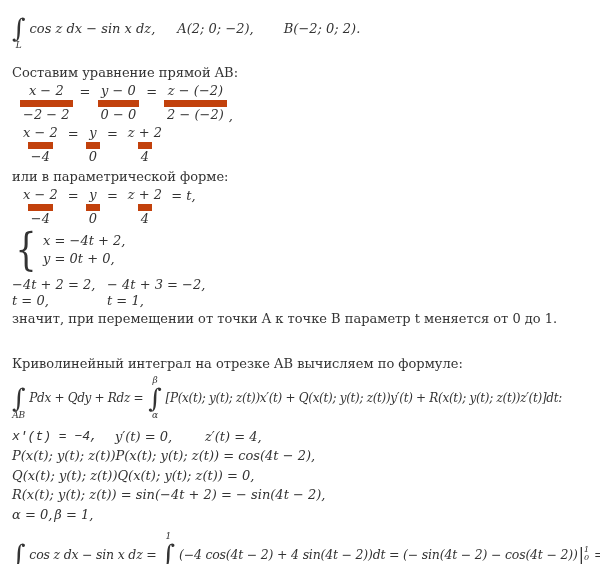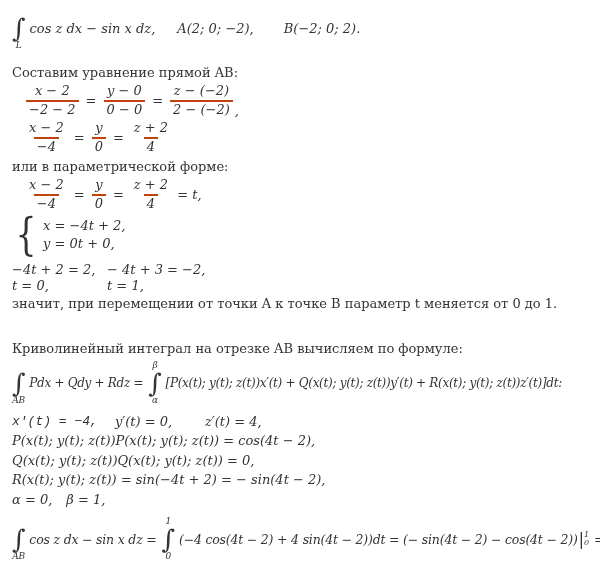--- a/index.html
+++ b/index.html
@@ -14,23 +14,23 @@
   .int-wrap{display:inline-flex;flex-direction:column;align-items:center;
             vertical-align:middle;line-height:1;margin-right:4px;}
   .int-top,.int-bot{font-size:9px;font-style:italic;line-height:1;height:10px;}
   .int-top.ph{visibility:hidden;}
   .int-glyph{font-size:26px;font-style:normal;line-height:0.95;}
 
   
   .frac{display:inline-flex;flex-direction:column;align-items:center;
         font-style:italic;line-height:1.15;margin:0 2px;}
   .frac .num{padding:0 3px 1px 3px;}
-  .frac .den{border-top:2px solid #c2410c;padding:1px 3px 0 3px;}
+  .frac .den{border-top:7px solid #c2410c;padding:1px 3px 0 3px;}
   .eqsign{margin:0 5px;font-style:normal;}
-  .eqline{display:flex;align-items:center;margin:3px 12px;}
+  .eqline{display:flex;align-items:flex-start;margin:3px 6px;}
 
   
   .system-line{display:flex;align-items:center;margin:2px 0 8px 0;}
   .brace{font-size:44px;line-height:0.9;font-weight:400;margin-right:3px;
          transform:scaleX(0.75);}
   .system-lines{display:flex;flex-direction:column;line-height:1.35;}
 
   
   .cols{display:flex;margin:1px 0;}
   .colw95{display:inline-block;width:95px;}
@@ -174,21 +174,21 @@
     <div class="line">
         <span class="math">P(x(t); y(t); z(t))P(x(t); y(t); z(t)) = cos(4t − 2),</span>
       </div>
     <div class="line">
         <span class="math">Q(x(t); y(t); z(t))Q(x(t); y(t); z(t)) = 0,</span>
       </div>
     <div class="line">
         <span class="math">R(x(t); y(t); z(t)) = sin(−4t + 2) = − sin(4t − 2),</span>
       </div>
     <div class="line">
-      <span class="math" style="margin-right:14px;">α = 0,</span>
+      <span class="math" style="margin-right:2px;">α = 0,</span>
       <span class="math">β = 1,</span>
     </div>
   </div>
 
   <div class="eval-line">
     <span class="int-wrap">
       <span class="int-top ph"></span>
       <span class="int-glyph">∫</span>
       <span class="int-bot">AB</span>
     </span>

